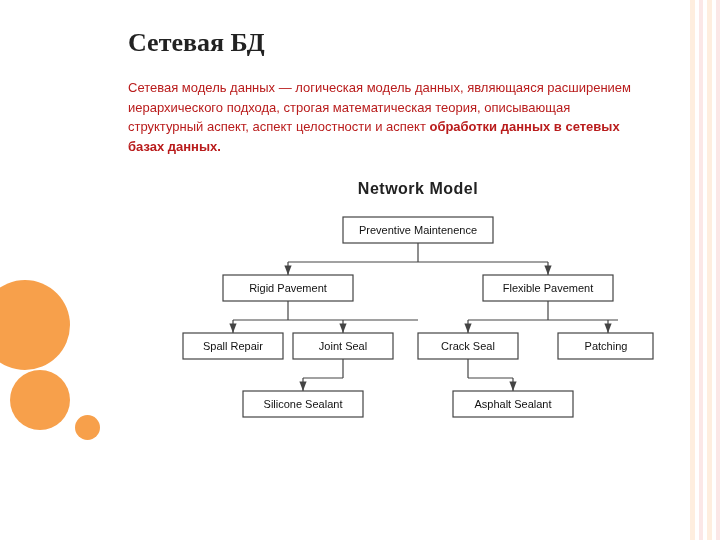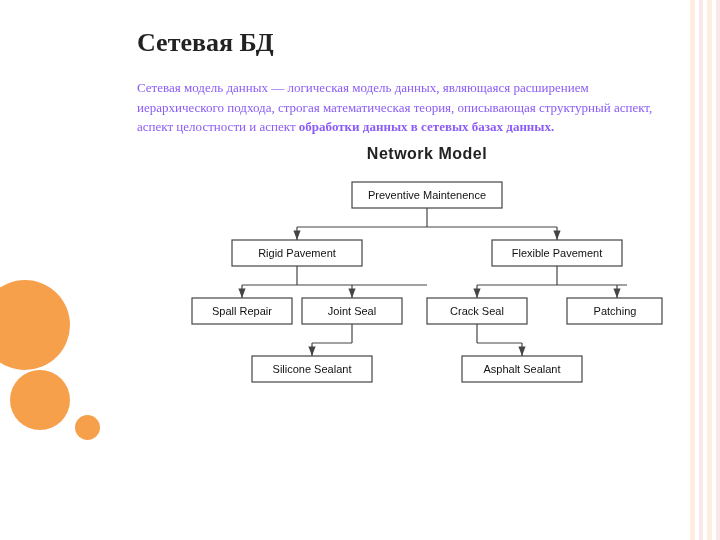--- a/index.html
+++ b/index.html
@@ -56,40 +56,39 @@
       height: 100%;
       border-radius: 0;
       opacity: 0.18;
     }
     .bar-pink { background: #e87a7a; }
     .bar-orange { background: #f7a04b; }
 
     
     .content {
       position: absolute;
-      top: 0; left: 17px;
+      top: 0; left: 8px;
       width: 680px;
       padding: 28px 40px 20px 120px;
     }
 
     .page-title {
       font-size: 26px;
       font-weight: bold;
       color: #222;
       margin-bottom: 20px;
       font-family: Georgia, serif;
     }
 
     .description {
       font-size: 13px;
-      color: #8b5cf6;
+      color: #b91c1c;
       line-height: 1.5;
-      margin-bottom: 8px;
+      margin-bottom: 24px;
       max-width: 560px;
-      font-family: Liberation Serif, serif;
     }
 
     .description strong {
       font-weight: bold;
     }
 
     
     .diagram-container {
       position: relative;
       width: 560px;

